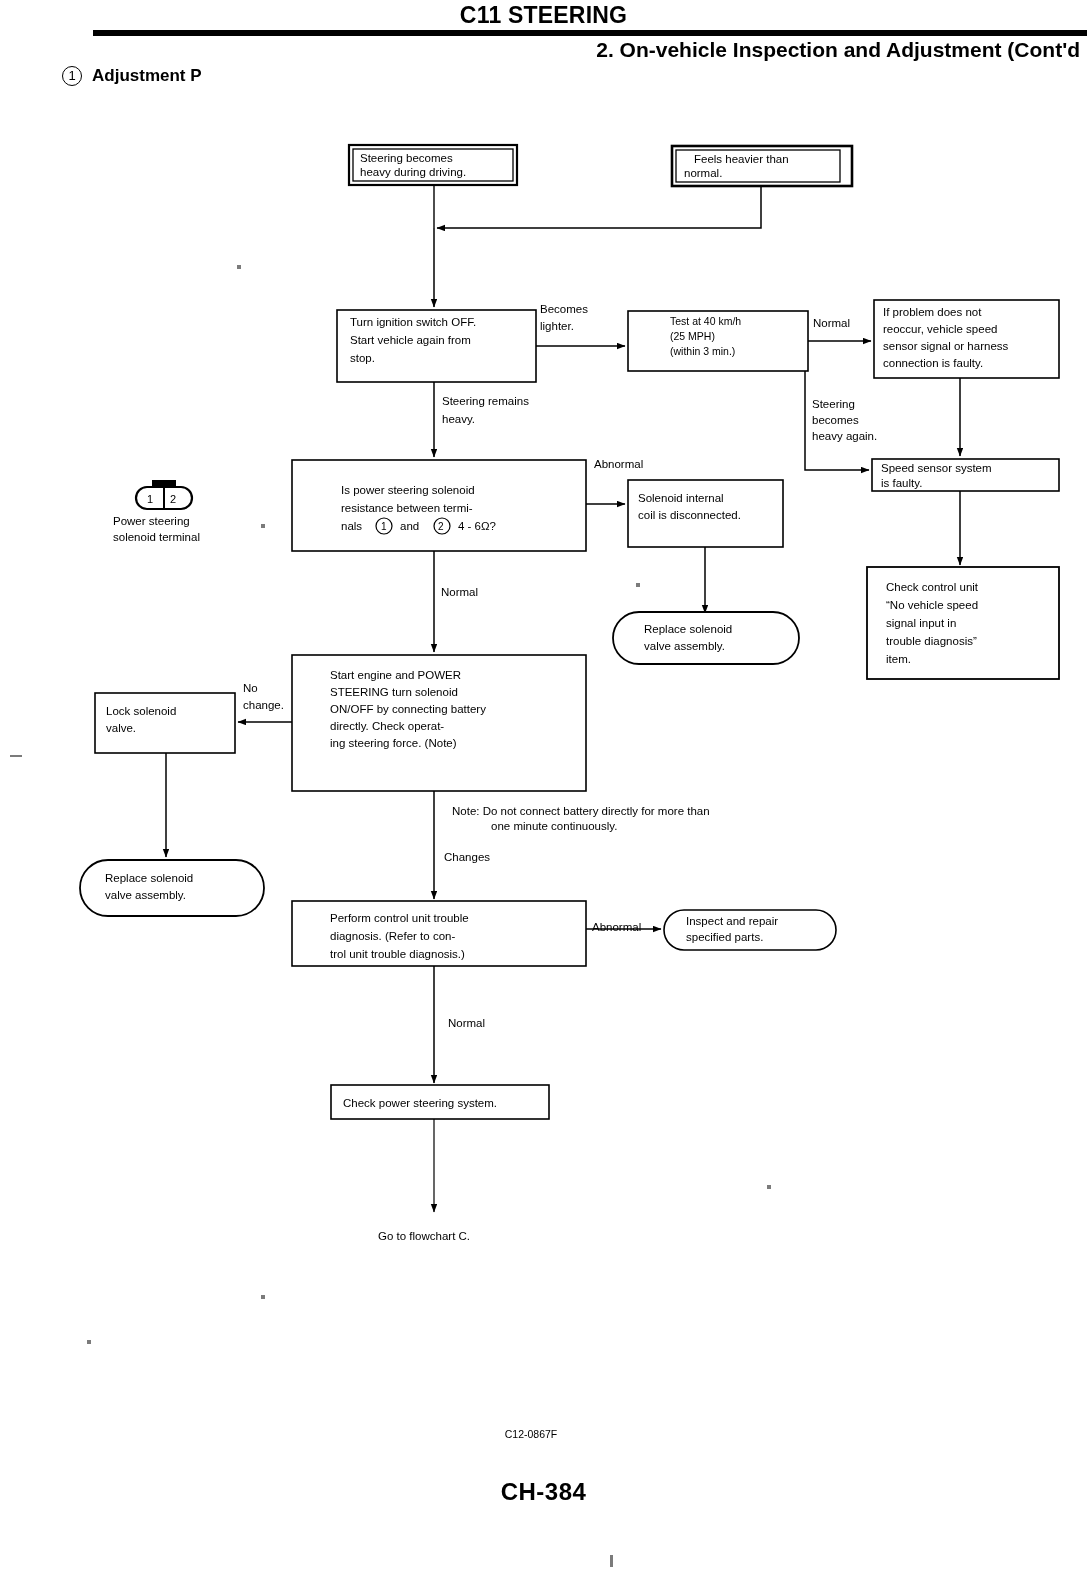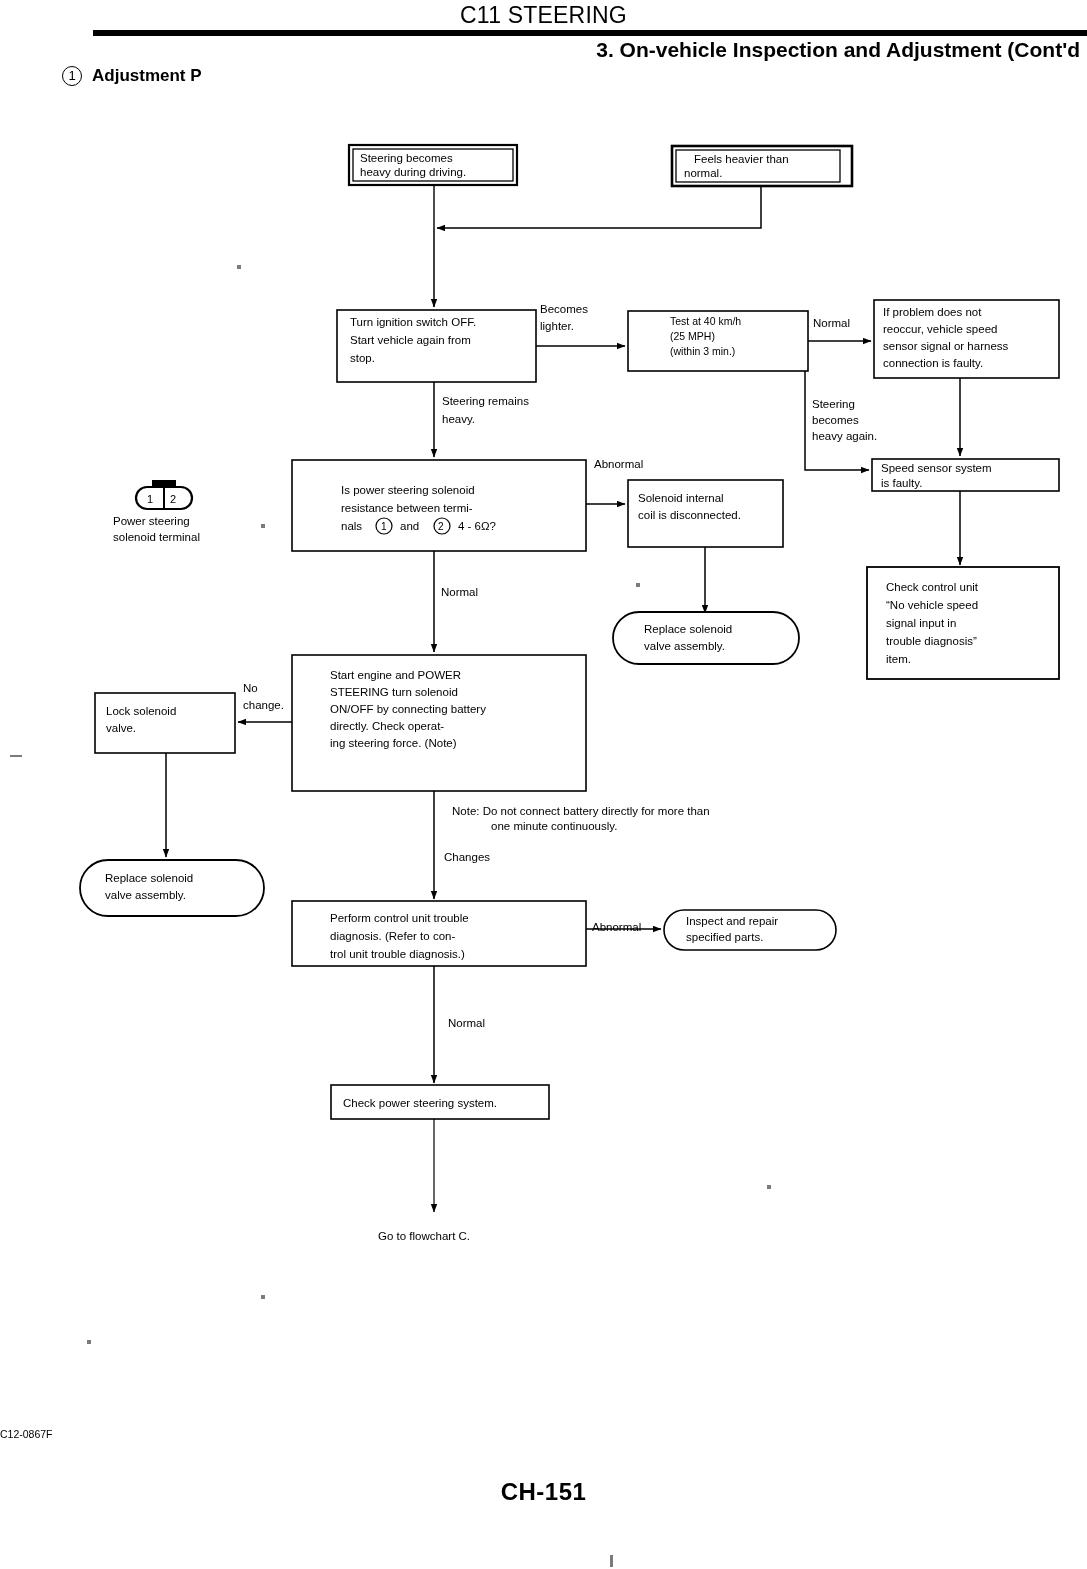--- a/index.html
+++ b/index.html
@@ -10,21 +10,21 @@
     height:1569px;
     position:relative;
     overflow:hidden;
   }
   .page{position:relative;width:1087px;height:1569px;}
 
   
   .hdr-title{
     position:absolute;top:2px;left:0;width:1087px;
     text-align:center;
-    font-size:23px;font-weight:normal;letter-spacing:.2px;
+    font-size:23px;font-weight:bold;letter-spacing:.2px;
   }
   .hdr-rule{
     position:absolute;top:30px;left:93px;width:994px;height:6px;
     background:#000;
   }
   .hdr-sub{
     position:absolute;top:38px;left:0;width:1080px;
     text-align:right;
     font-size:21px;font-weight:bold;
   }
@@ -39,36 +39,36 @@
     border:1.6px solid #000;border-radius:50%;
     text-align:center;font-size:13px;font-weight:normal;
   }
 
   
   .flow{position:absolute;top:0;left:0;width:1087px;height:1320px;}
 
   
   .foot-code{
     position:absolute;top:1428px;left:0;width:1062px;
-    text-align:left;font-size:10.5px;
+    text-align:center;font-size:10.5px;
   }
   .foot-page{
     position:absolute;top:1478px;left:0;width:1087px;
     text-align:center;font-size:24px;font-weight:bold;letter-spacing:.5px;
   }
   .speck{position:absolute;background:#7b7b7b;}
 </style>
 </head>
 <body>
 
 <div class="page">
 
   <div class="hdr-title">C11 STEERING</div>
   <div class="hdr-rule"></div>
-  <div class="hdr-sub">3. On-vehicle Inspection and Adjustment (Cont'd</div>
+  <div class="hdr-sub">2. On-vehicle Inspection and Adjustment (Cont'd</div>
   <div class="sect">
     <span class="circnum">1</span>
     <span>Adjustment P</span>
   </div>
 
   <svg class="flow" viewBox="0 0 1087 1320">
     <defs>
       <marker id="ah" markerWidth="9" markerHeight="9" refX="8" refY="3.2" orient="auto" markerUnits="userSpaceOnUse">
         <path d="M0,0 L8.5,3.2 L0,6.4 z" fill="#000"></path>
       </marker>
@@ -262,15 +262,15 @@
   <div class="speck" style="left:237px;top:265px;width:4px;height:4px;"></div>
   <div class="speck" style="left:261px;top:524px;width:4px;height:4px;"></div>
   <div class="speck" style="left:636px;top:583px;width:4px;height:4px;"></div>
   <div class="speck" style="left:10px;top:755px;width:12px;height:2px;"></div>
   <div class="speck" style="left:87px;top:1340px;width:4px;height:4px;"></div>
   <div class="speck" style="left:261px;top:1295px;width:4px;height:4px;"></div>
   <div class="speck" style="left:767px;top:1185px;width:4px;height:4px;"></div>
   <div class="speck" style="left:610px;top:1555px;width:3px;height:12px;"></div>
 
   <div class="foot-code">C12-0867F</div>
-  <div class="foot-page">CH-151</div>
+  <div class="foot-page">CH-384</div>
 
 </div>
 
 </body></html>

